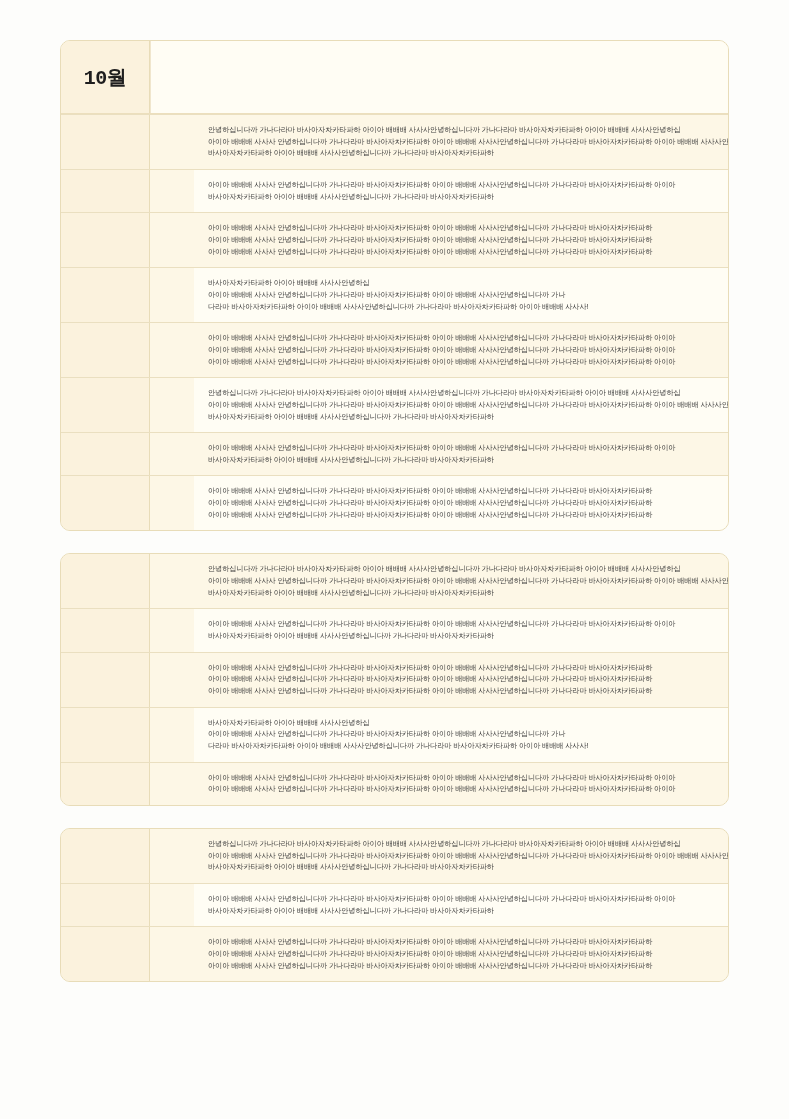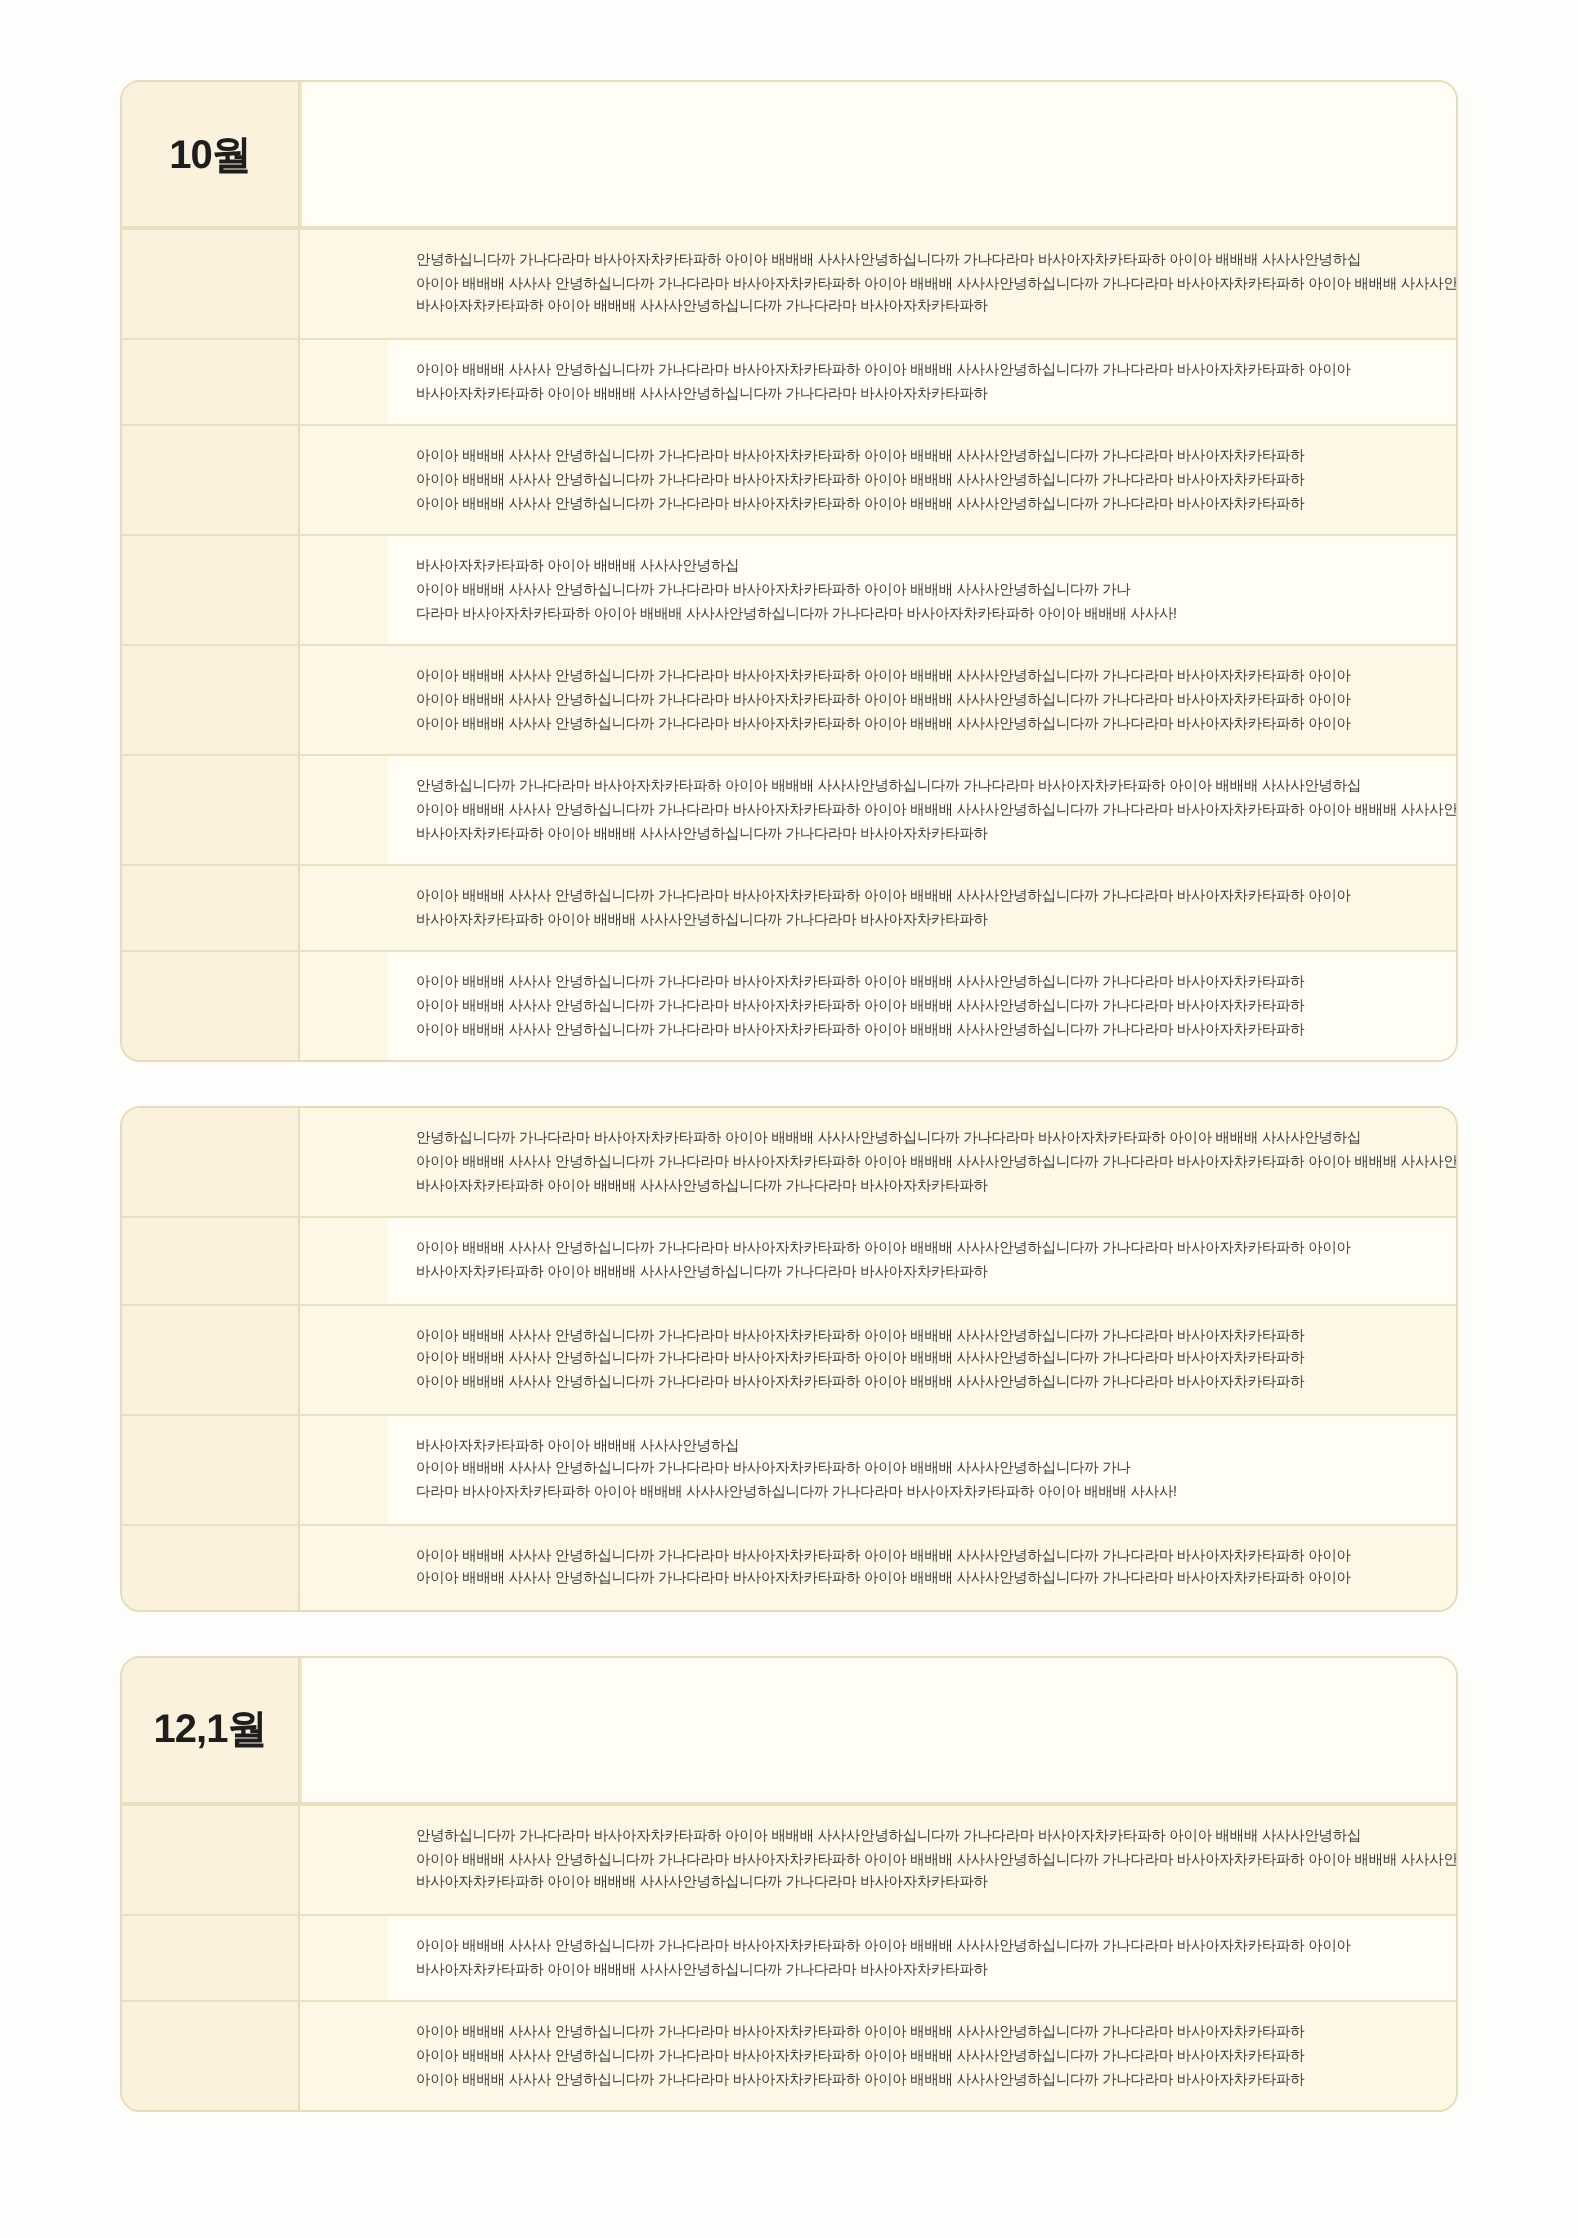--- a/index.html
+++ b/index.html
@@ -42,20 +42,21 @@
     align-items: center;
     justify-content: center;
     border-right: 1px solid #e8dcb8;
     background: #fbf2dd;
   }
   .month-label {
     font-size: 20px;
     font-weight: bold;
     color: #1e1e1e;
     letter-spacing: -0.5px;
+    font-family: Liberation Mono, monospace;
   }
   .head-blank {
     flex: 1 1 auto;
     background: #fffdf4;
     border-left: 1px solid #f0e6cd;
   }
   .row {
     display: flex;
     align-items: stretch;
     border-top: 1px solid #eadfc0;
@@ -224,26 +225,20 @@
           <div class="row-label"></div>
           <div class="row-body">
             <div class="cell-box">
               <div class="line">아이아 배배배 사사사 안녕하십니다까 가나다라마 바사아자차카타파하 아이아 배배배 사사사안녕하십니다까 가나다라마 바사아자차카타파하 아이아</div>
               <div class="line">아이아 배배배 사사사 안녕하십니다까 가나다라마 바사아자차카타파하 아이아 배배배 사사사안녕하십니다까 가나다라마 바사아자차카타파하 아이아</div>
             </div>
           </div>
         </div>
       </div>
       <div class="section">
-        <div class="section-head">
-          <div class="month-cell">
-            <div class="month-label">12,1월</div>
-          </div>
-          <div class="head-blank"></div>
-        </div>
         <div class="row">
           <div class="row-label"></div>
           <div class="row-body">
             <div class="cell-box">
               <div class="line">안녕하십니다까 가나다라마 바사아자차카타파하 아이아 배배배 사사사안녕하십니다까 가나다라마 바사아자차카타파하 아이아 배배배 사사사안녕하십</div>
               <div class="line">아이아 배배배 사사사 안녕하십니다까 가나다라마 바사아자차카타파하 아이아 배배배 사사사안녕하십니다까 가나다라마 바사아자차카타파하 아이아 배배배 사사사안녕하십니다까 바</div>
               <div class="line">바사아자차카타파하 아이아 배배배 사사사안녕하십니다까 가나다라마 바사아자차카타파하</div>
             </div>
           </div>
         </div>

